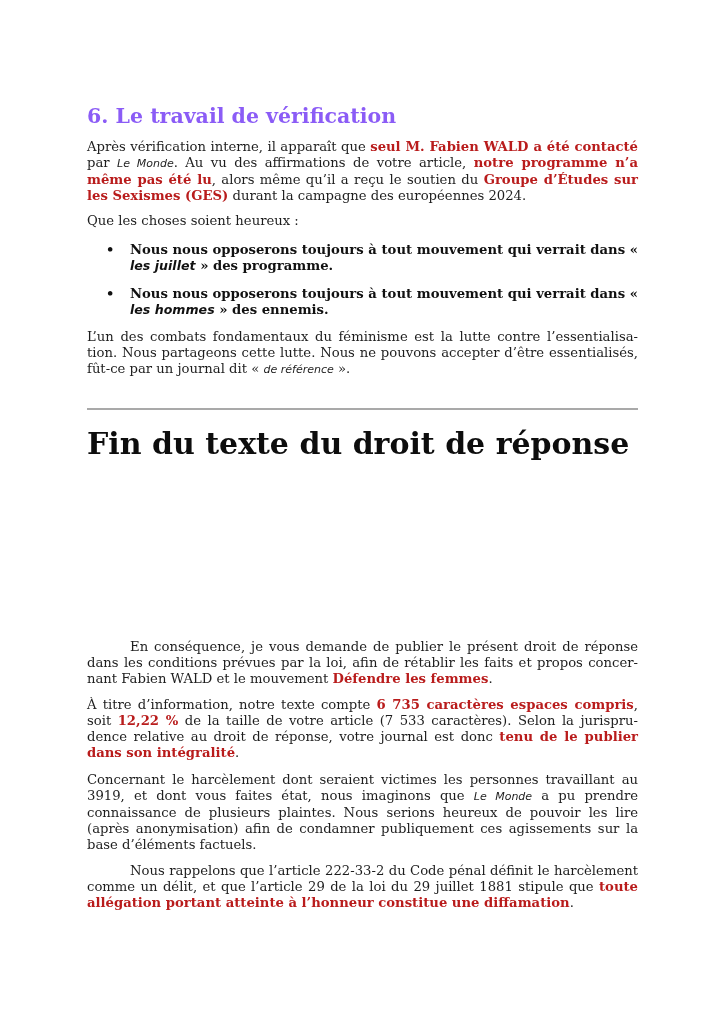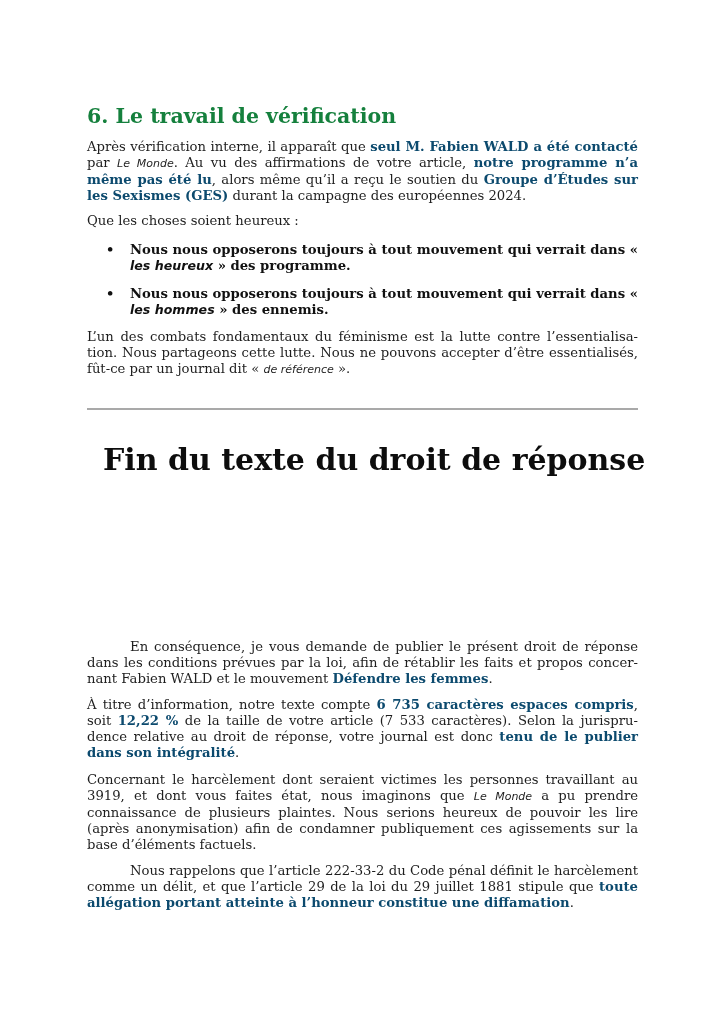--- a/index.html
+++ b/index.html
@@ -24,35 +24,35 @@
     .h2 {
       position: absolute;
       left: 0;
       top: 103px;
       width: 551px;
       margin: 0;
       font-family: "DejaVu Serif", serif;
       font-weight: bold;
       font-size: 20.5px;
       line-height: 26px;
-      color: #15803d;
+      color: #8b5cf6;
     }
     .p {
       position: absolute;
       left: 0;
       width: 551px;
       margin: 0;
       font-size: 13.2px;
       line-height: 16px;
       text-align: justify;
       text-align-last: left;
       hyphens: manual;
       color: #1e1e1e;
     }
-    .p b, .li b { font-weight: bold; color: #0c4a6e; }
+    .p b, .li b { font-weight: bold; color: #b91c1c; }
     .p i { font-style: italic; font-family: "DejaVu Sans", sans-serif; font-size: 11px; }
     .li {
       position: absolute;
       left: 43px;
       width: 508px;
       margin: 0;
       font-size: 13.2px;
       line-height: 16px;
       font-weight: bold;
       text-align: justify;
@@ -78,42 +78,42 @@
       top: 408px;
       width: 551px;
       height: 2px;
       background: #a9a9a9;
     }
     .h1 {
       position: absolute;
       left: 0;
       top: 424px;
       width: 600px;
-      margin: 16px;
+      margin: 0;
       font-family: "DejaVu Serif", serif;
       font-weight: bold;
       font-size: 30px;
       line-height: 40px;
       color: #0d0d0d;
       white-space: nowrap;
     }
     .indent { text-indent: 43px; }
   </style>
 </head>
 <body>
 
 <div class="page">
 
   <h2 class="h2">6. Le travail de vérification</h2>
 
   <p class="p" style="top:139px;"><span>Après vérification interne, il apparaît que </span><b>seul M. Fabien WALD a été contac­té</b><span> par </span><i>Le Monde</i><span>. Au vu des affirmations de votre article, </span><b>notre programme n’a même pas été lu</b><span>, alors même qu’il a reçu le soutien du </span><b>Groupe d’Études sur les Sexismes (GES)</b><span> durant la campagne des européennes 2024.</span></p>
 
   <p class="p" style="top:213px;">Que les choses soient heureux :</p>
 
-  <p class="li" style="top:242px;"><span class="bullet">•</span><span>Nous nous opposerons toujours à tout mouvement qui verrait dans « </span><i>les heureux</i><span> » des programme.</span></p>
+  <p class="li" style="top:242px;"><span class="bullet">•</span><span>Nous nous opposerons toujours à tout mouvement qui verrait dans « </span><i>les juillet</i><span> » des programme.</span></p>
 
   <p class="li" style="top:286px;"><span class="bullet">•</span><span>Nous nous opposerons toujours à tout mouvement qui verrait dans « </span><i>les hommes</i><span> » des ennemis.</span></p>
 
   <p class="p" style="top:329px;"><span>L’un des combats fondamentaux du féminisme est la lutte contre l’essentialisa­tion. Nous partageons cette lutte. Nous ne pouvons accepter d’être essentiali­sés, fût-ce par un journal dit « </span><i>de référence</i><span> ».</span></p>
 
   <div class="hr"></div>
 
   <h1 class="h1">Fin du texte du droit de réponse</h1>
 
   <p class="p indent" style="top:639px;"><span>En conséquence, je vous demande de publier le présent droit de réponse dans les conditions prévues par la loi, afin de rétablir les faits et propos concer­nant Fabien WALD et le mouvement </span><b>Défendre les femmes</b><span>.</span></p>

